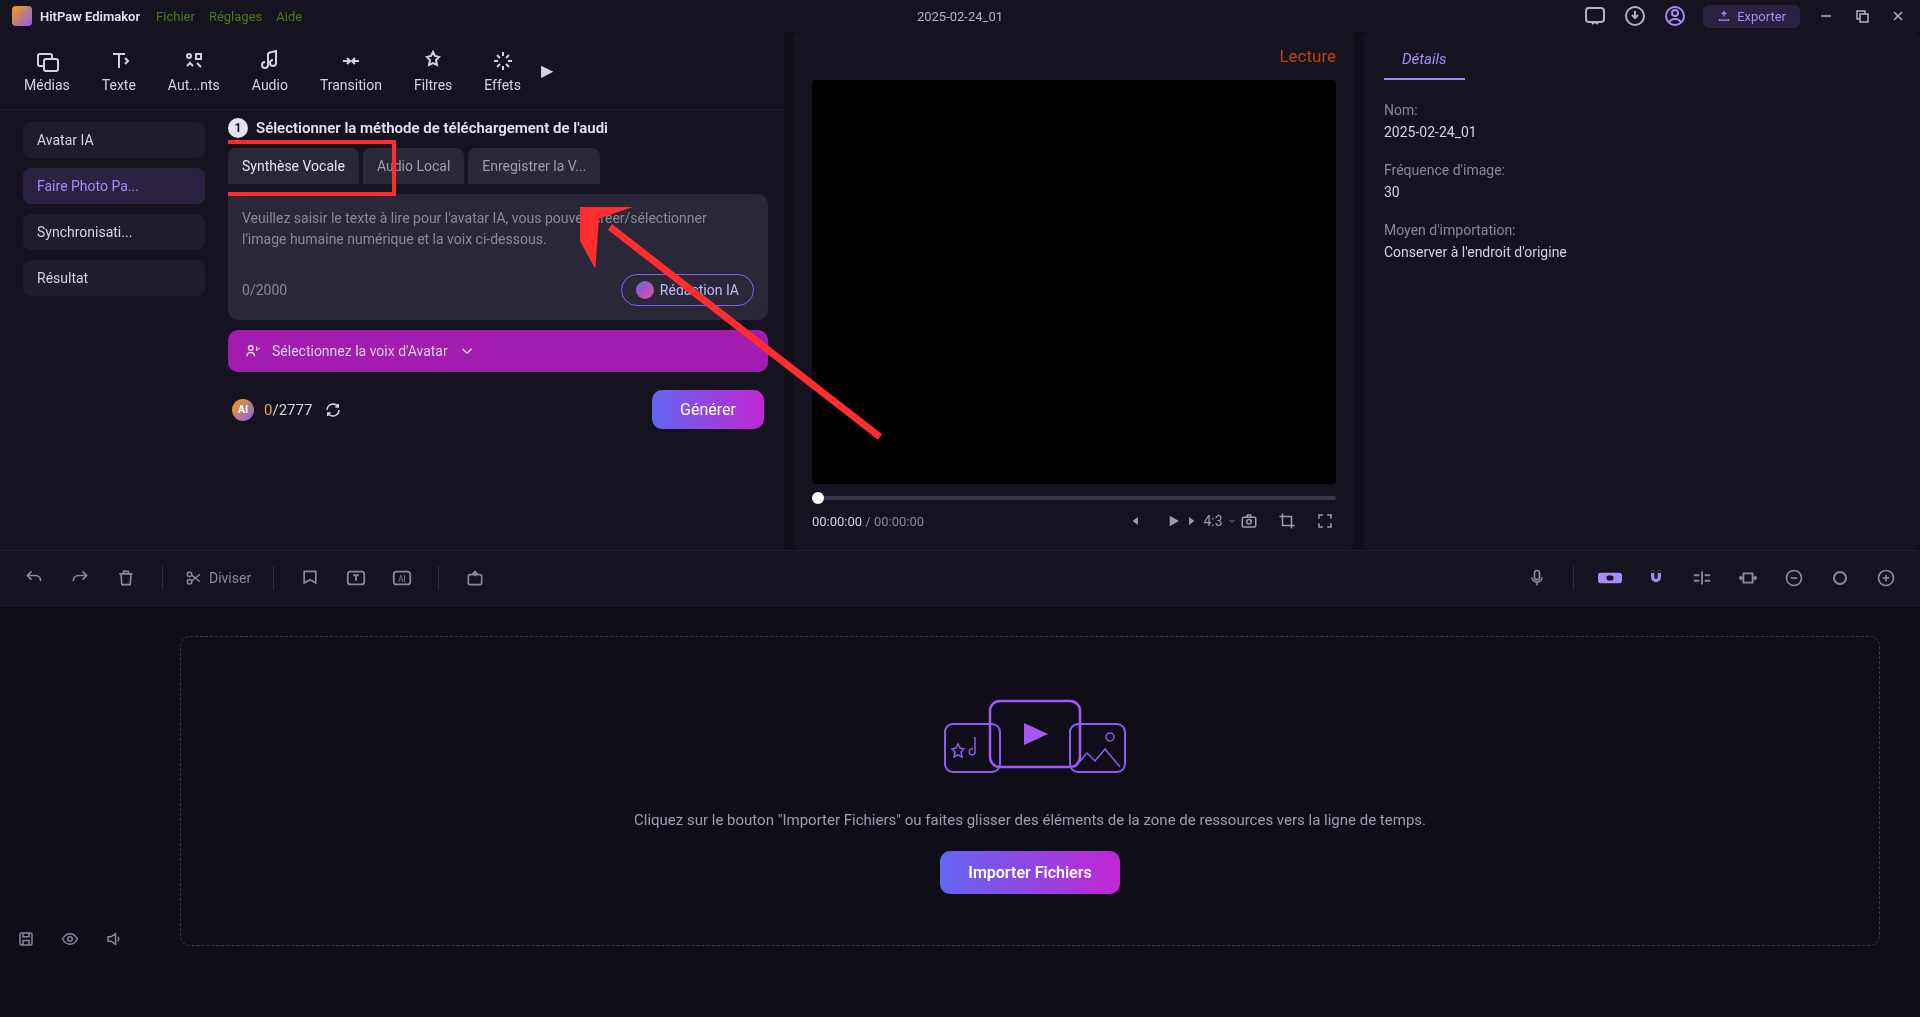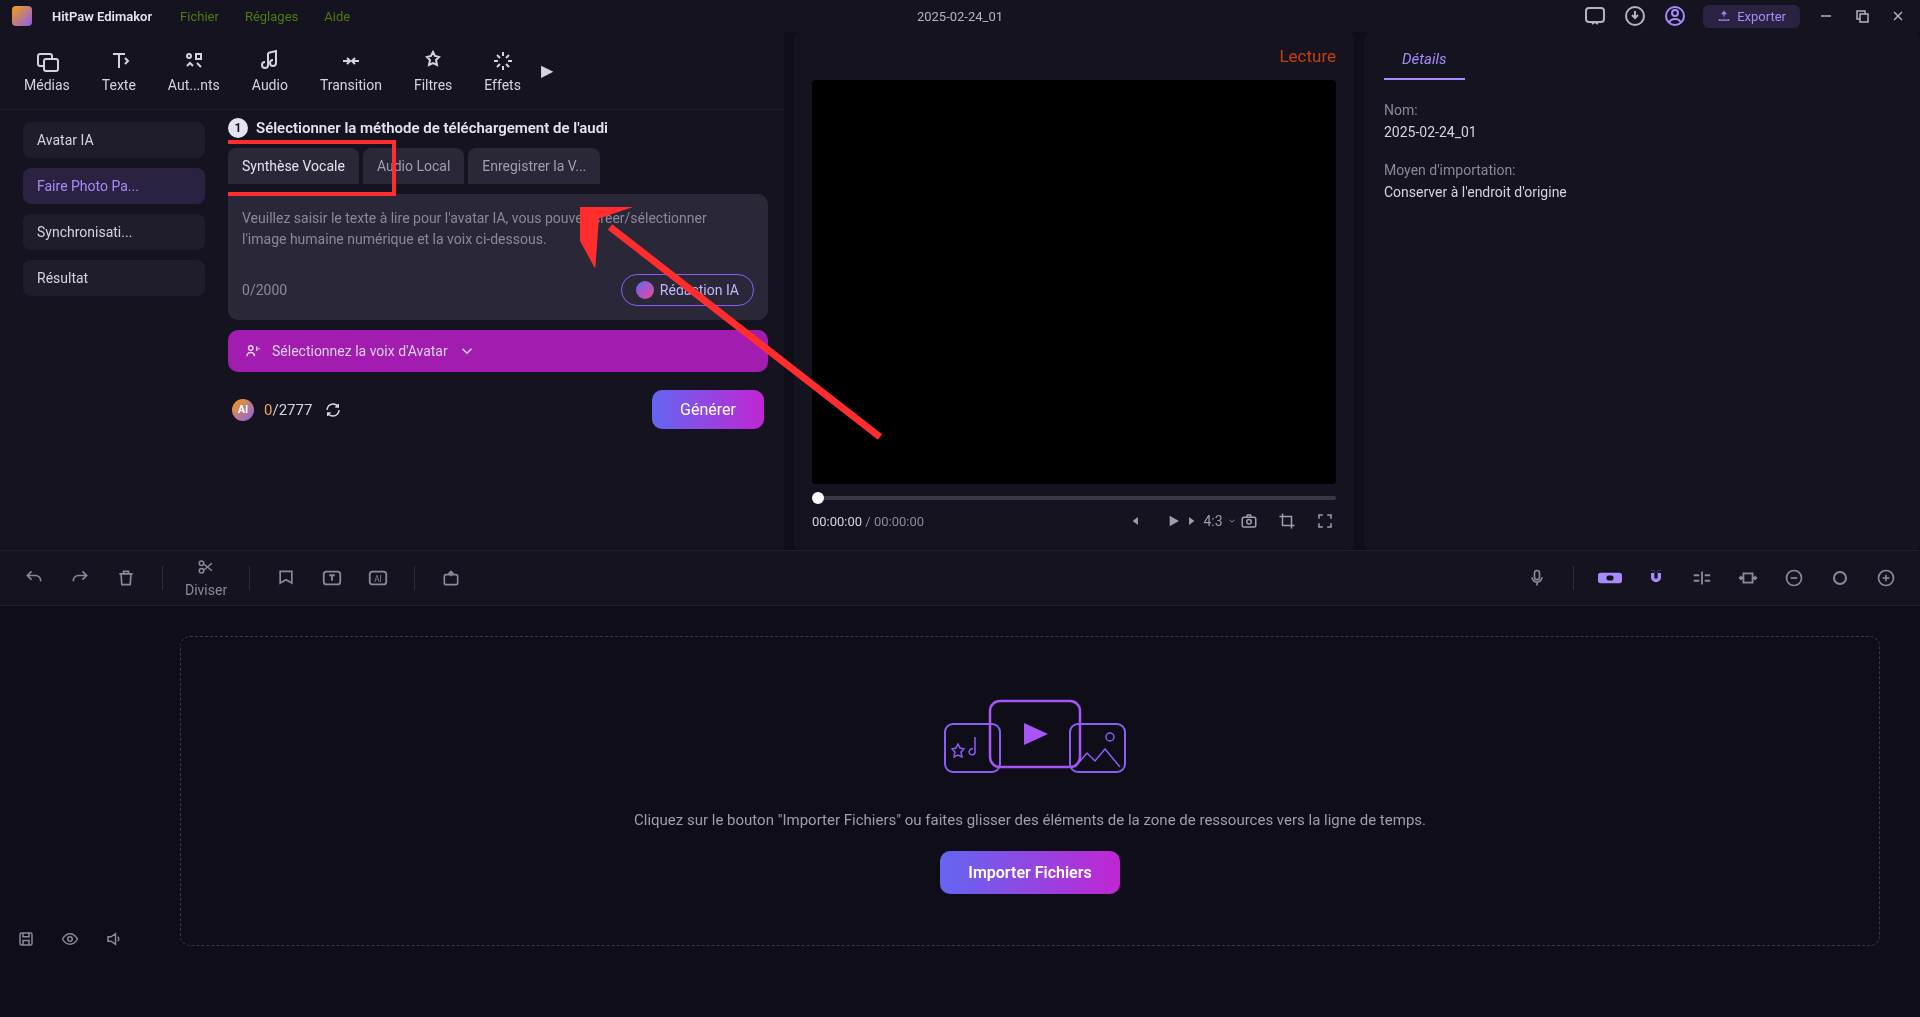--- a/index.html
+++ b/index.html
@@ -1,19 +1,19 @@
 <!DOCTYPE html>
 <html><head>
 <meta charset="utf-8">
 <style>
 * { margin: 0; padding: 0; box-sizing: border-box; font-family: -apple-system, BlinkMacSystemFont, "Segoe UI", Roboto, sans-serif; }
 body { background: #0f0d17; color: #c5c3d0; width: 1920px; height: 1017px; overflow: hidden; transform-origin: top left; }
 
 
-.titlebar { height: 32px; display: flex; align-items: center; padding: 0 12px; background: #15131f; font-size: 13px; gap: 12px; }
+.titlebar { height: 32px; display: flex; align-items: center; padding: 0 12px; background: #15131f; font-size: 13px; }
 .titlebar .logo { width: 20px; height: 20px; background: linear-gradient(135deg,#f59e0b,#8b5cf6); border-radius: 4px; margin-right: 8px; }
 .titlebar .appname { font-weight: 600; color: #e5e3f0; margin-right: 16px; }
 .titlebar .menu-item { margin-right: 14px; color: #4d7c0f; cursor: pointer; }
 .titlebar .center-title { position: absolute; left: 50%; transform: translateX(-50%); color: #b5b3c0; }
 .titlebar .right-controls { margin-left: auto; display: flex; align-items: center; gap: 16px; }
 .titlebar .icon-btn { width: 24px; height: 24px; display: flex; align-items: center; justify-content: center; color: #b5b3c0; cursor: pointer; }
 .titlebar .export-btn { background: #2a2240; color: #a78bfa; padding: 4px 14px; border-radius: 6px; display: flex; align-items: center; gap: 6px; cursor: pointer; }
 .titlebar .win-btn { width: 20px; height: 20px; display: flex; align-items: center; justify-content: center; cursor: pointer; color: #b5b3c0; }
 
 
@@ -79,21 +79,21 @@
 .detail-value { color: #d5d3e0; font-size: 14px; }
 
 
 .arrow-overlay { position: absolute; left: 580px; top: 175px; pointer-events: none; z-index: 30; }
 
 
 .toolbar { height: 56px; background: #15131f; display: flex; align-items: center; padding: 0 20px; gap: 18px; border-top: 1px solid #1f1d2b; border-bottom: 1px solid #1f1d2b; }
 .toolbar .vsep { width: 1px; height: 24px; background: #2f2d3d; margin: 0 4px; }
 .tb-icon { width: 28px; height: 28px; display: flex; align-items: center; justify-content: center; color: #8a889a; cursor: pointer; }
 .tb-icon.purple { color: #a78bfa; }
-.tb-split { display: flex; align-items: center; gap: 6px; color: #8a889a; font-size: 14px; cursor: pointer; flex-direction: column; }
+.tb-split { display: flex; align-items: center; gap: 6px; color: #8a889a; font-size: 14px; cursor: pointer; }
 .toolbar .spacer { flex: 1; }
 .zoom-cluster { display: flex; align-items: center; gap: 18px; }
 
 
 .timeline-area { display: flex; height: 405px; background: #0f0d17; }
 .timeline-left { width: 140px; display: flex; flex-direction: column; align-items: center; justify-content: flex-end; padding-bottom: 60px; gap: 24px; }
 .tl-left-icon { width: 24px; height: 24px; display: flex; align-items: center; justify-content: center; color: #8a889a; cursor: pointer; }
 .timeline-main { flex: 1; padding: 30px 40px; }
 .dropzone { border: 1px dashed #3a3848; border-radius: 10px; height: 310px; display: flex; flex-direction: column; align-items: center; justify-content: center; gap: 22px; }
 .dropzone-text { color: #9f9dae; font-size: 15px; text-align: center; }
@@ -318,20 +318,24 @@
     </div>
   </div>
 
   <div class="details-pane">
     <div class="details-tab">Détails</div>
     <div class="detail-field">
       <div class="detail-label">Nom:</div>
       <div class="detail-value">2025-02-24_01</div>
     </div>
     <div class="detail-field">
+      <div class="detail-label">Fréquence d'image:</div>
+      <div class="detail-value">30</div>
+    </div>
+    <div class="detail-field">
       <div class="detail-label">Moyen d'importation:</div>
       <div class="detail-value">Conserver à l'endroit d'origine</div>
     </div>
   </div>
 
   <svg class="arrow-overlay" width="340" height="260" viewBox="0 0 340 260">
     <defs>
         <marker id="ah" markerWidth="14" markerHeight="14" refX="2" refY="6" orient="auto">
           <path d="M0 0L14 6L0 12L4 6z" fill="#ff2d2d"></path>
         </marker>

